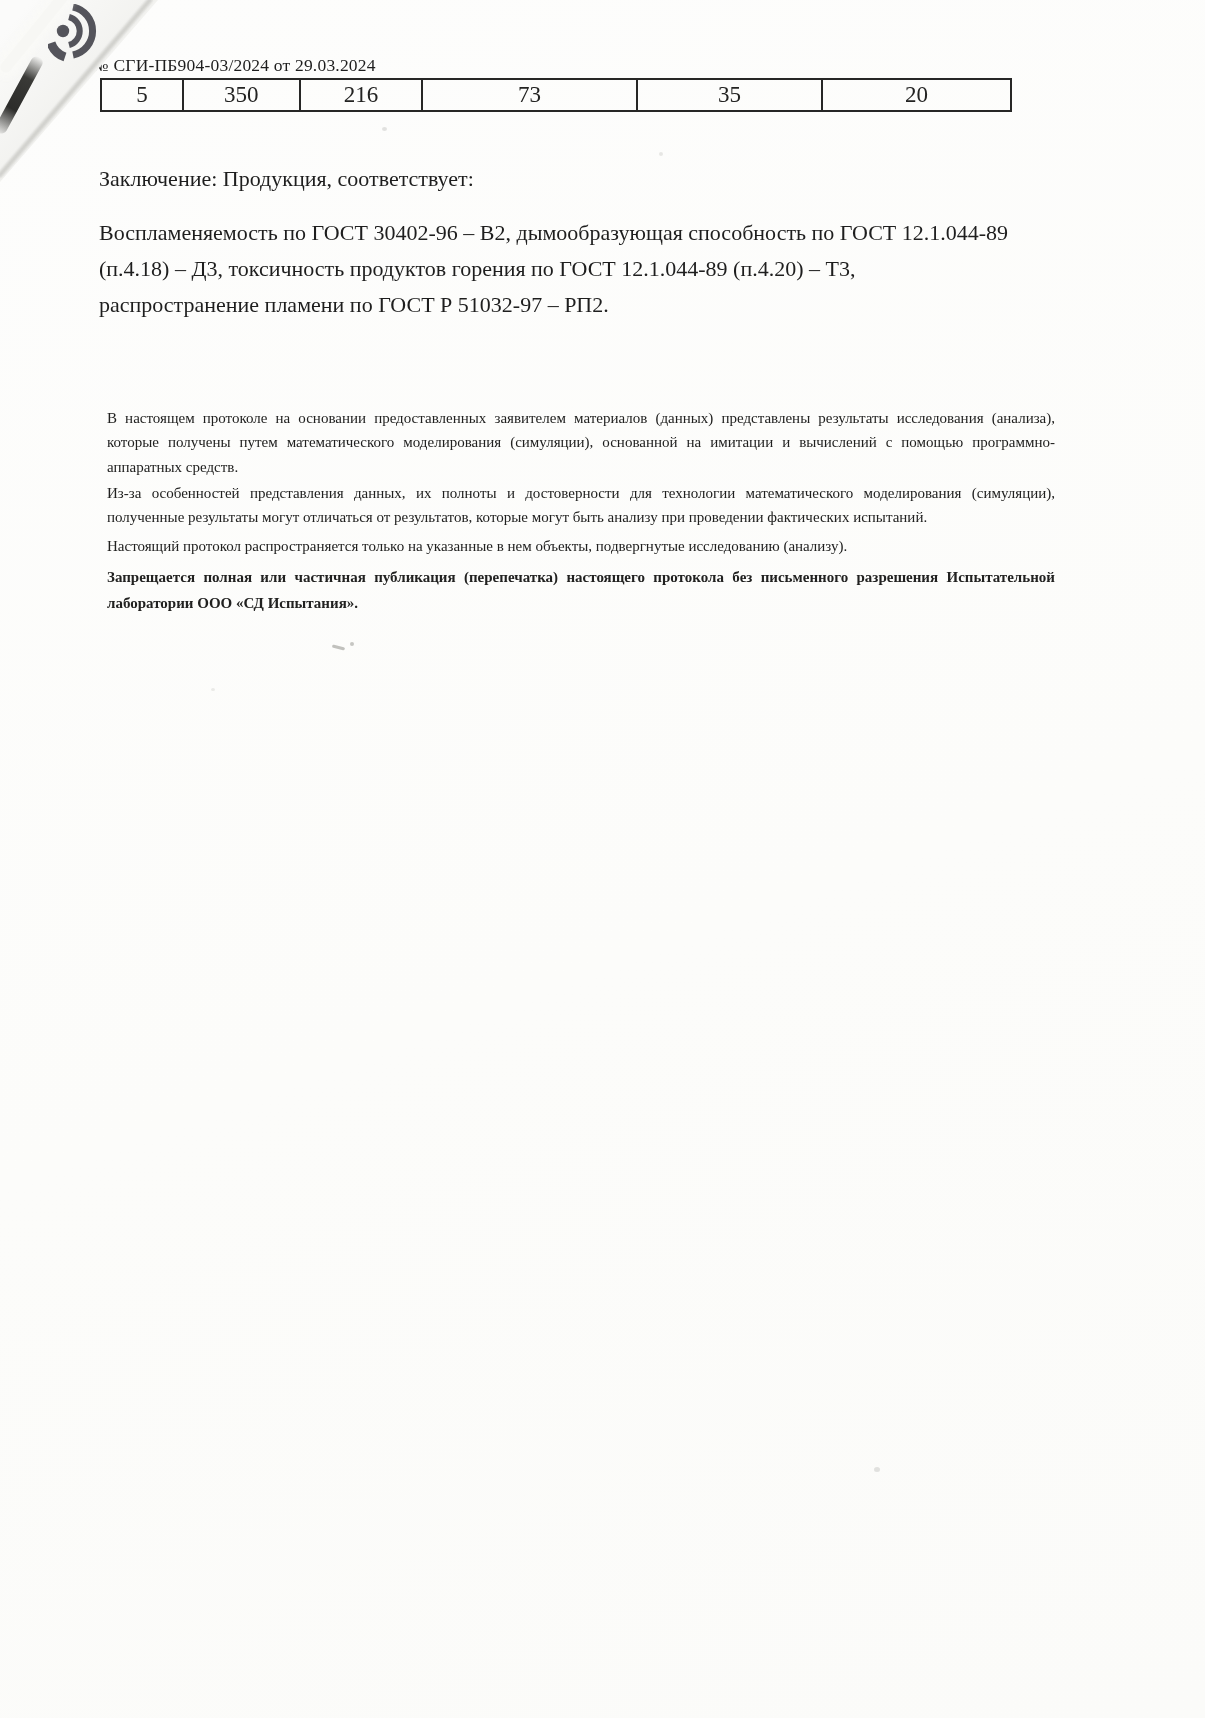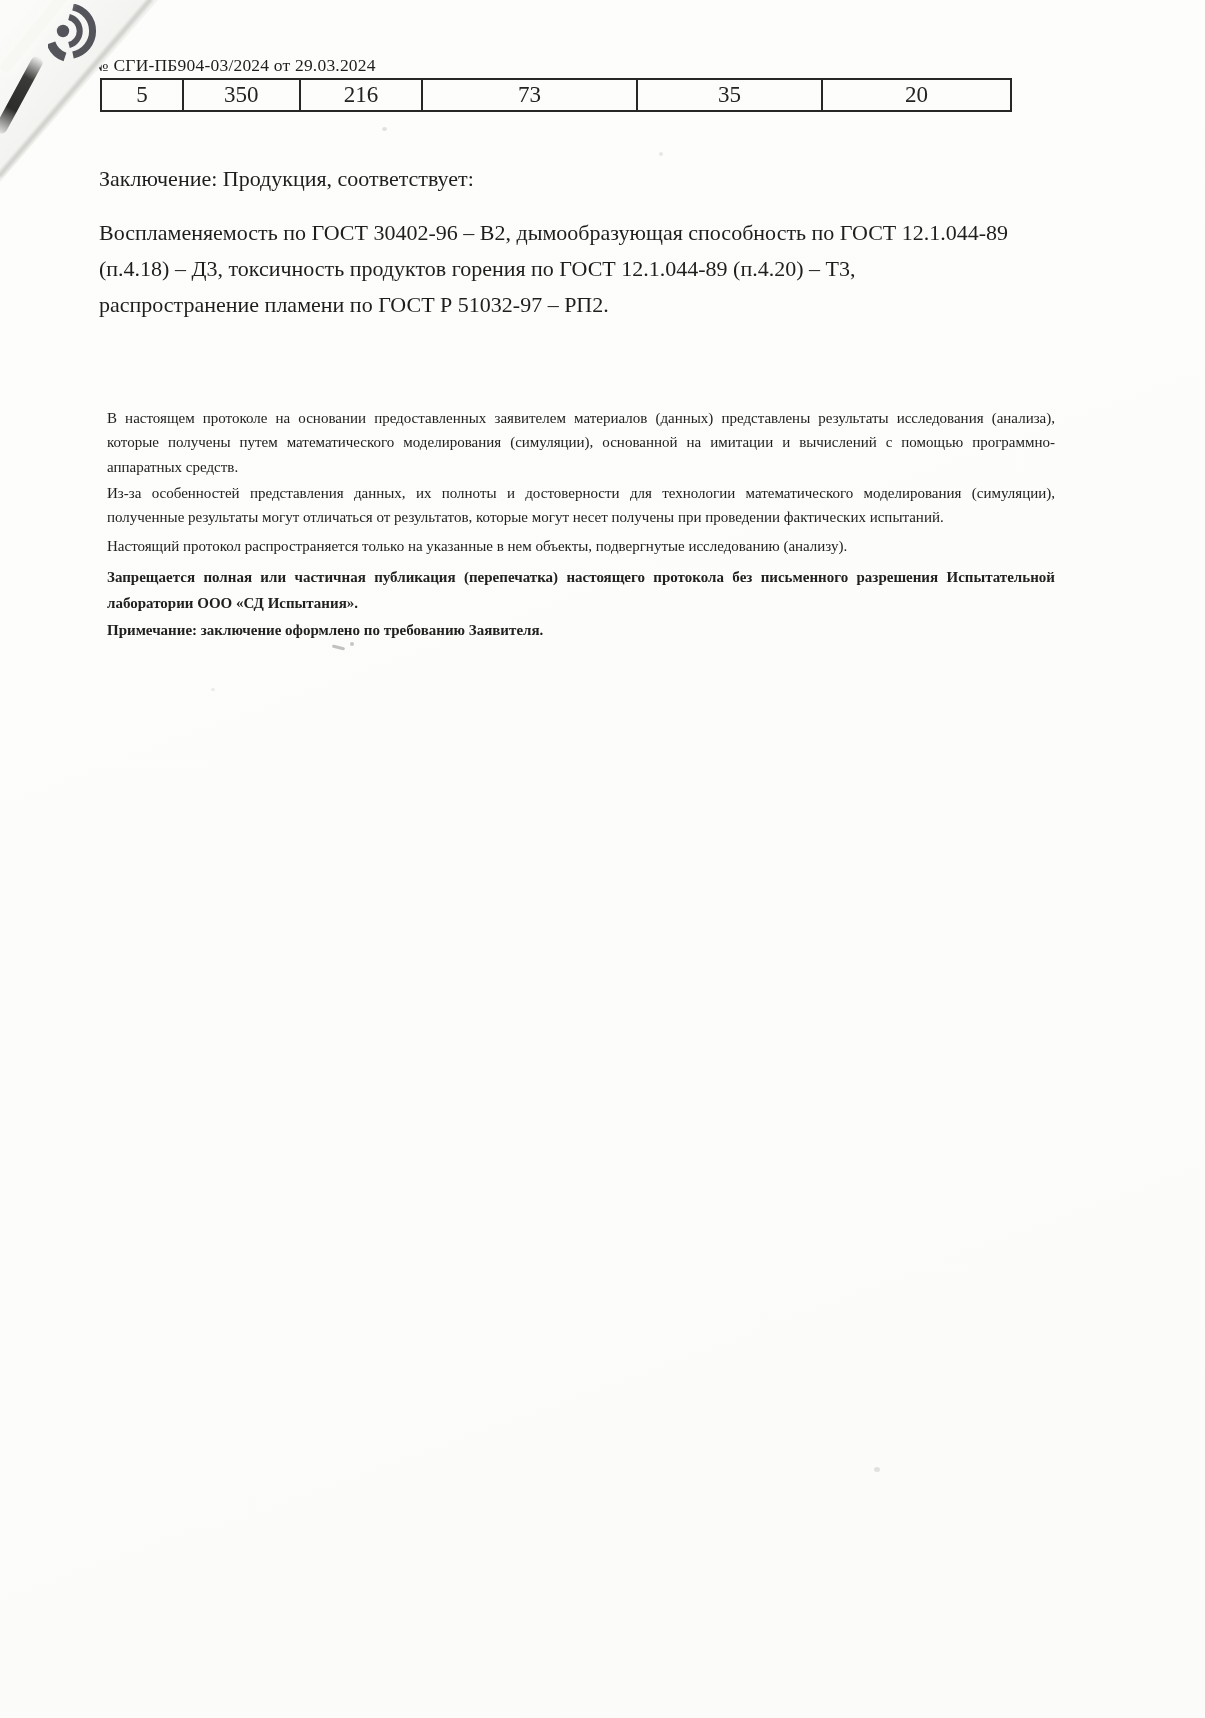--- a/index.html
+++ b/index.html
@@ -114,24 +114,23 @@
   <div class="heading">Заключение: Продукция, соответствует:</div>
 
   <div class="conclusion-body">
     <div>Воспламеняемость по ГОСТ 30402-96 – В2, дымообразующая способность по ГОСТ 12.1.044-89</div>
     <div>(п.4.18) – Д3, токсичность продуктов горения по ГОСТ 12.1.044-89 (п.4.20) – Т3,</div>
     <div>распространение пламени по ГОСТ Р 51032-97 – РП2.</div>
   </div>
 
 
   <p class="note-sm n1">В настоящем протоколе на основании предоставленных заявителем материалов (данных) представлены результаты исследования (анализа), которые получены путем математического моделирования (симуляции), основанной на имитации и вычислений с помощью программно-аппаратных средств.</p>
-  <p class="note-sm n2">Из-за особенностей представления данных, их полноты и достоверности для технологии математического моделирования (симуляции), полученные результаты могут отличаться от результатов, которые могут несет получены при проведении фактических испытаний.</p>
+  <p class="note-sm n2">Из-за особенностей представления данных, их полноты и достоверности для технологии математического моделирования (симуляции), полученные результаты могут отличаться от результатов, которые могут быть анализу при проведении фактических испытаний.</p>
   <p class="note-sm n3">Настоящий протокол распространяется только на указанные в нем объекты, подвергнутые исследованию (анализу).</p>
   <p class="note-sm n4">Запрещается полная или частичная публикация (перепечатка) настоящего протокола без письменного разрешения Испытательной лаборатории ООО «СД Испытания».</p>
-  <p class="note-sm n5">Примечание: заключение оформлено по требованию Заявителя.</p>
 
   <div class="speck sp1"></div>
   <div class="speck sp1b"></div>
   <div class="speck sp2"></div>
   <div class="speck sp3"></div>
   <div class="speck sp4"></div>
   <div class="speck sp5"></div>
 
 </div>
 

